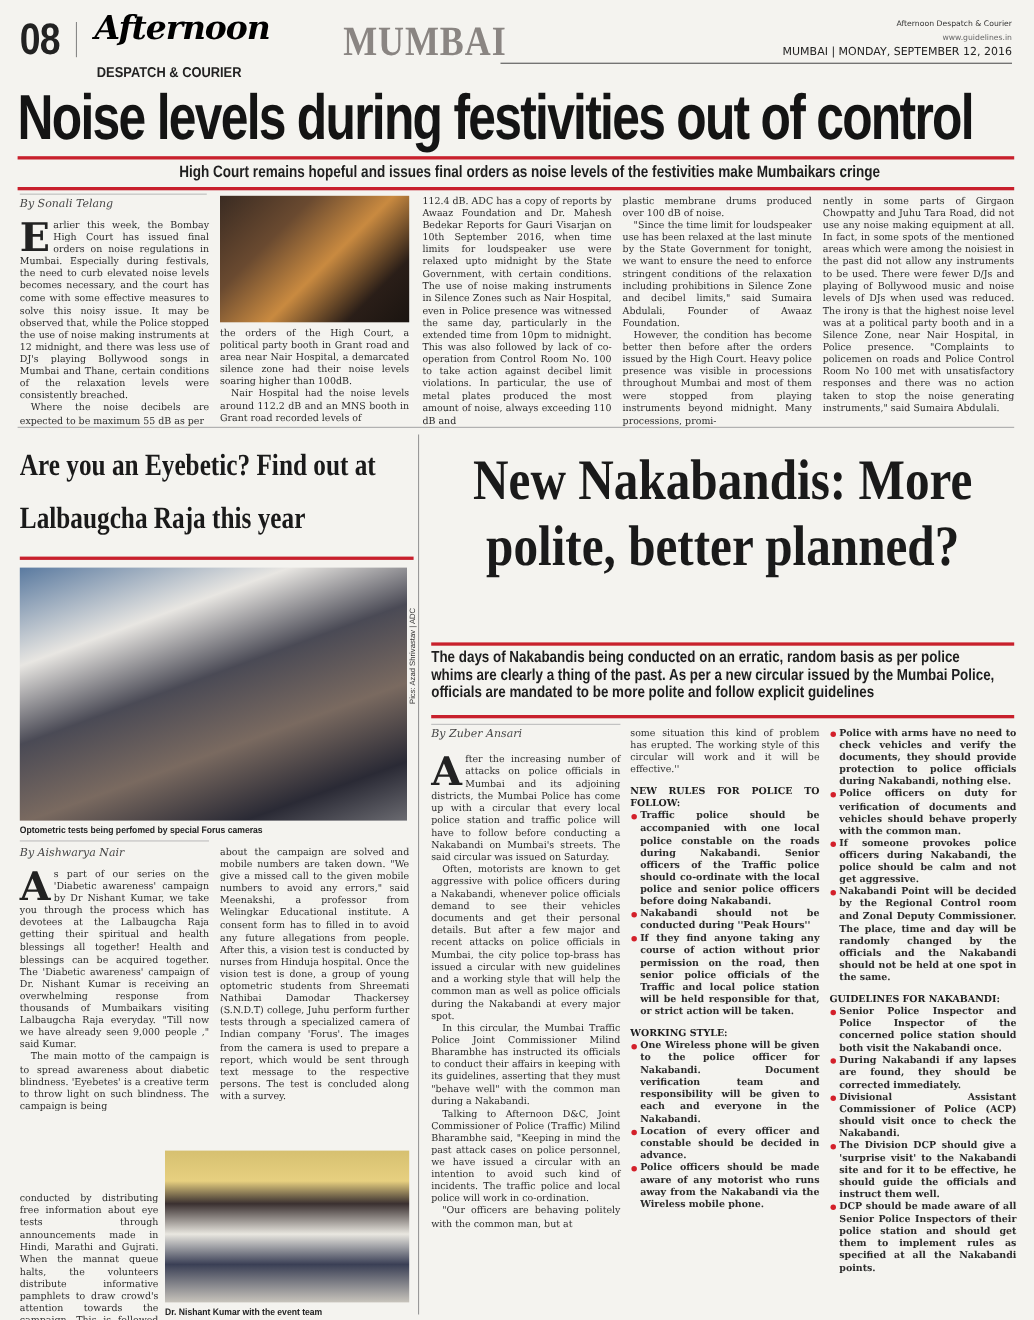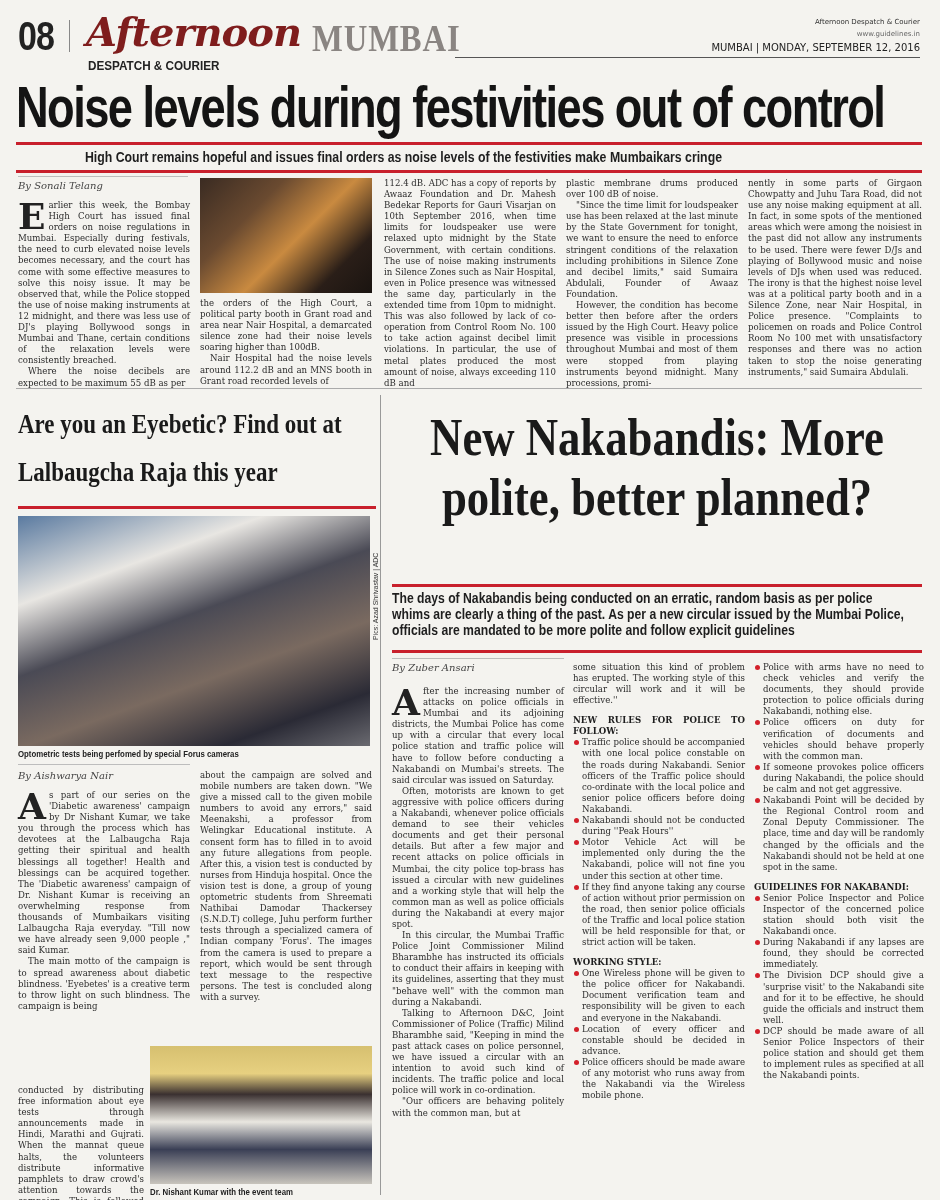--- a/index.html
+++ b/index.html
@@ -1,20 +1,20 @@
 <!DOCTYPE html>
 <html><head>
 <meta charset="utf-8">
 <style>
   * { box-sizing: border-box; margin: 0; padding: 0; }
   body { width: 940px; height: 1200px; background: #f4f3ef; font-family: "DejaVu Serif", serif; color: #2a2a2a; overflow: hidden; position: relative; }
   .abs { position: absolute; }
   .masthead-num { left: 18px; top: 14px; font-family: "Liberation Sans", sans-serif; font-weight: bold; font-size: 40px; letter-spacing: -1px; color: #222; transform: scaleX(0.85); transform-origin: left; }
   .masthead-bar { left: 69px; top: 20px; width: 1px; height: 32px; background: #888; }
-  .brand { left: 86px; top: 8px; font-family: "DejaVu Serif", serif; font-weight: bold; font-size: 40px; color: #7f1d1d; letter-spacing: -1px; font-style: italic; }
+  .brand { left: 86px; top: 8px; font-family: "DejaVu Serif", serif; font-weight: bold; font-size: 30px; color: #000000; letter-spacing: -1px; font-style: italic; }
   .brand-sub { left: 88px; top: 58px; font-family: "Liberation Sans", sans-serif; font-weight: bold; font-size: 13px; color: #222; transform: scaleX(0.9); transform-origin: left; }
   .city { left: 312px; top: 16px; font-family: "Liberation Serif", serif; font-weight: bold; font-size: 38px; color: #8a8582; transform: scaleX(0.86); transform-origin: left; letter-spacing: 1px; }
   .rule-top { left: 455px; top: 57px; width: 465px; height: 1px; background: #555; }
   .pub-name { right: 20px; top: 18px; font-family: "DejaVu Sans", sans-serif; font-size: 7px; color: #333; }
   .pub-url { right: 20px; top: 30px; font-family: "DejaVu Sans", sans-serif; font-size: 7px; color: #666; }
   .dateline { right: 20px; top: 42px; font-family: "DejaVu Sans", sans-serif; font-size: 10px; color: #222; }
   .headline { left: 16px; top: 76px; width: 908px; font-family: "Liberation Sans", sans-serif; font-weight: bold; font-size: 58px; letter-spacing: -2px; color: #141414; transform: scaleX(0.78); transform-origin: left; white-space: nowrap; line-height: 62px; }
   .red-rule { height: 3px; background: #c8202c; }
   .deck { font-family: "Liberation Sans", sans-serif; font-weight: bold; color: #1e1e1e; }
   .byline { font-family: "DejaVu Serif", serif; font-style: italic; font-size: 10px; color: #444; }
@@ -24,40 +24,40 @@
   .col p.noindent { text-indent: 0; }
   .dropcap { float: left; font-size: 36px; line-height: 30px; margin-right: 3px; margin-top: 1px; font-weight: bold; color: #222; }
   .photo { background: linear-gradient(135deg, #3a2b22 0%, #6a4a30 30%, #c98a40 55%, #2a1e18 80%, #1a1410 100%); }
   .photo2 { background: linear-gradient(160deg, #5a7aa0 0%, #e8e6e2 25%, #4a4a55 45%, #7a6a60 65%, #2a2a35 85%, #6a6a70 100%); }
   .photo3 { background: linear-gradient(180deg, #d6c070 0%, #e7d080 20%, #3a3030 35%, #e9e7e0 55%, #3a3f55 75%, #c8c4bc 100%); }
   .caption { font-family: "Liberation Sans", sans-serif; font-weight: bold; font-size: 8.5px; color: #222; transform: scaleX(0.92); transform-origin: left; }
   .vdiv { width: 1px; background: #999; }
   .sec-head { font-family: "Liberation Sans", sans-serif; font-weight: bold; color: #1a1a1a; }
   .sub-head { font-weight: bold; font-size: 8.6px; line-height: 11px; margin-top: 9px; color: #1e1e1e; }
   ul.bul { list-style: none; }
-  ul.bul li { position: relative; padding-left: 9px; }
+  ul.bul li { position: relative; padding-left: 9px; font-weight: bold; }
   ul.bul li::before { content: ""; position: absolute; left: 1px; top: 3px; width: 5px; height: 5px; border-radius: 50%; background: #d3202a; }
   .photo-credit { font-family: "Liberation Sans", sans-serif; font-size: 7px; color: #333; transform: rotate(-90deg); transform-origin: left top; white-space: nowrap; }
 </style>
 </head>
 <body>
 
 <div class="abs masthead-num">08</div>
 <div class="abs masthead-bar"></div>
 <div class="abs brand">Afternoon</div>
 <div class="abs brand-sub">DESPATCH &amp; COURIER</div>
 <div class="abs city">MUMBAI</div>
 <div class="abs rule-top"></div>
 <div class="abs pub-name">Afternoon Despatch &amp; Courier</div>
 <div class="abs pub-url">www.guidelines.in</div>
 <div class="abs dateline">MUMBAI | MONDAY, SEPTEMBER 12, 2016</div>
 
 <div class="abs headline">Noise levels during festivities out of control</div>
 <div class="abs red-rule" style="left:16px; top:142px; width:906px;"></div>
-<div class="abs deck" style="left:15px; top:148px; width:906px; font-size:15px;"><span style="display:inline-block; transform:scaleX(0.82);">High Court remains hopeful and issues final orders as noise levels of the festivities make Mumbaikars cringe</span></div>
+<div class="abs deck" style="left:28px; top:148px; width:906px; text-align:center; font-size:15px;"><span style="display:inline-block; transform:scaleX(0.82);">High Court remains hopeful and issues final orders as noise levels of the festivities make Mumbaikars cringe</span></div>
 <div class="abs red-rule" style="left:16px; top:170px; width:906px;"></div>
 
 <div class="abs gray-rule" style="left:18px; top:176px; width:170px; height:1px;"></div>
 <div class="abs byline" style="left:18px; top:180px;">By Sonali Telang</div>
 
 <div class="abs col" style="left:18px; top:200px; width:172px;">
   <span class="dropcap">E</span>
   <p class="noindent">arlier this week, the Bombay High Court has issued final orders on noise regulations in Mumbai. Especially during festivals, the need to curb elevated noise levels becomes necessary, and the court has come with some effective measures to solve this noisy issue. It may be observed that, while the Police stopped the use of noise making instruments at 12 midnight, and there was less use of DJ's playing Bollywood songs in Mumbai and Thane, certain conditions of the relaxation levels were consistently breached.</p>
   <p>Where the noise decibels are expected to be maximum 55 dB as per</p>
 </div>
@@ -122,21 +122,20 @@
   <p>Talking to Afternoon D&amp;C, Joint Commissioner of Police (Traffic) Milind Bharambhe said, "Keeping in mind  the past attack cases on police personnel, we have issued a circular with an intention to avoid such kind of incidents. The traffic police and local police will work in co-ordination.</p>
   <p>"Our officers are behaving politely with the common man, but at</p>
 </div>
 
 <div class="abs col" style="left:573px; top:662px; width:172px;">
   <p class="noindent">some situation this kind of problem has erupted. The working style of this circular will work and it will be effective.''</p>
   <div class="sub-head">NEW RULES FOR POLICE TO FOLLOW:</div>
   <ul class="bul">
     <li>Traffic police should be accompanied with one local police constable on the roads during Nakabandi. Senior officers of the Traffic police should co-ordinate with the local police and senior police officers before doing Nakabandi.</li>
     <li>Nakabandi should not be conducted during ''Peak Hours''</li>
-    <li>Motor Vehicle Act will be implemented only during the the Nakabandi, police will not fine you under this section at other time.</li>
     <li>If they find anyone taking any course of action without prior permission on  the road, then senior police officials of the Traffic and local police station will be held responsible for that, or strict action will be taken.</li>
   </ul>
   <div class="sub-head">WORKING STYLE:</div>
   <ul class="bul">
     <li>One Wireless phone will be given to the police officer for Nakabandi. Document verification team and responsibility will be given to each and everyone in the Nakabandi.</li>
     <li>Location of every officer and constable should be decided in advance.</li>
     <li>Police officers should be made aware of any motorist who runs away from the Nakabandi via the Wireless mobile phone.</li>
   </ul>
 </div>
 
@@ -144,16 +143,17 @@
   <ul class="bul">
     <li>Police with arms have no need to check vehicles and verify the documents, they should provide protection to police officials during Nakabandi, nothing else.</li>
     <li>Police officers on duty for verification of documents and vehicles should behave properly with the common man.</li>
     <li>If someone provokes police officers during Nakabandi, the police should be calm and not get aggressive.</li>
     <li>Nakabandi Point will be decided by the Regional Control room and Zonal Deputy Commissioner. The place, time and day will be randomly changed by the officials and the Nakabandi should not be held at one spot in the same.</li>
   </ul>
   <div class="sub-head">GUIDELINES FOR NAKABANDI:</div>
   <ul class="bul">
     <li>Senior Police Inspector and Police Inspector of the concerned police station should both visit the Nakabandi once.</li>
     <li>During Nakabandi if any lapses are found, they should be corrected immediately.</li>
+    <li>Divisional Assistant Commissioner of Police (ACP) should visit once to check the Nakabandi.</li>
     <li>The Division DCP should give a 'surprise visit' to the Nakabandi site and for it to be effective, he should guide the officials and instruct them well.</li>
     <li>DCP should be made aware of all Senior Police Inspectors of their police station and should get them to implement rules as specified at all the Nakabandi points.</li>
   </ul>
 </div>
 
 </body></html>

